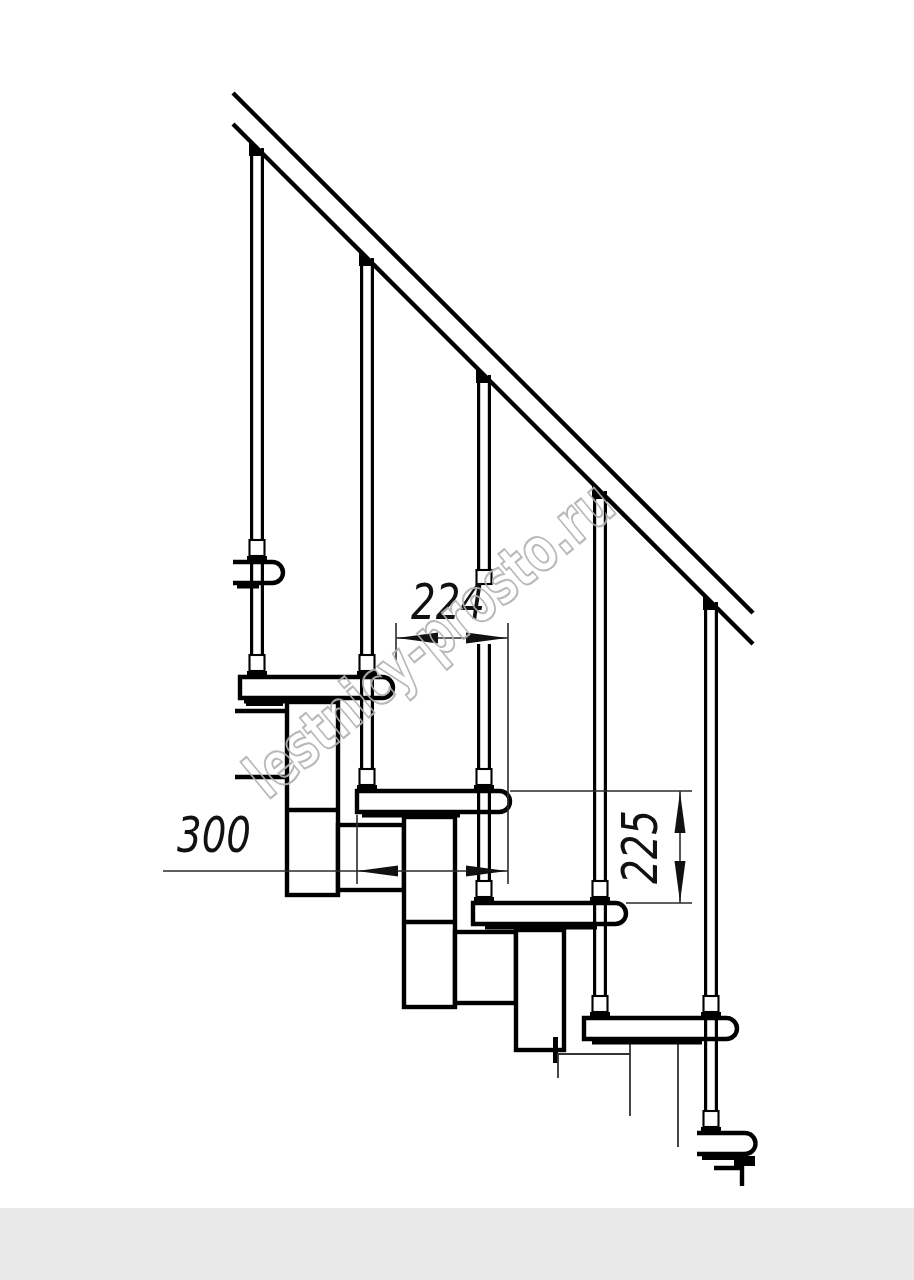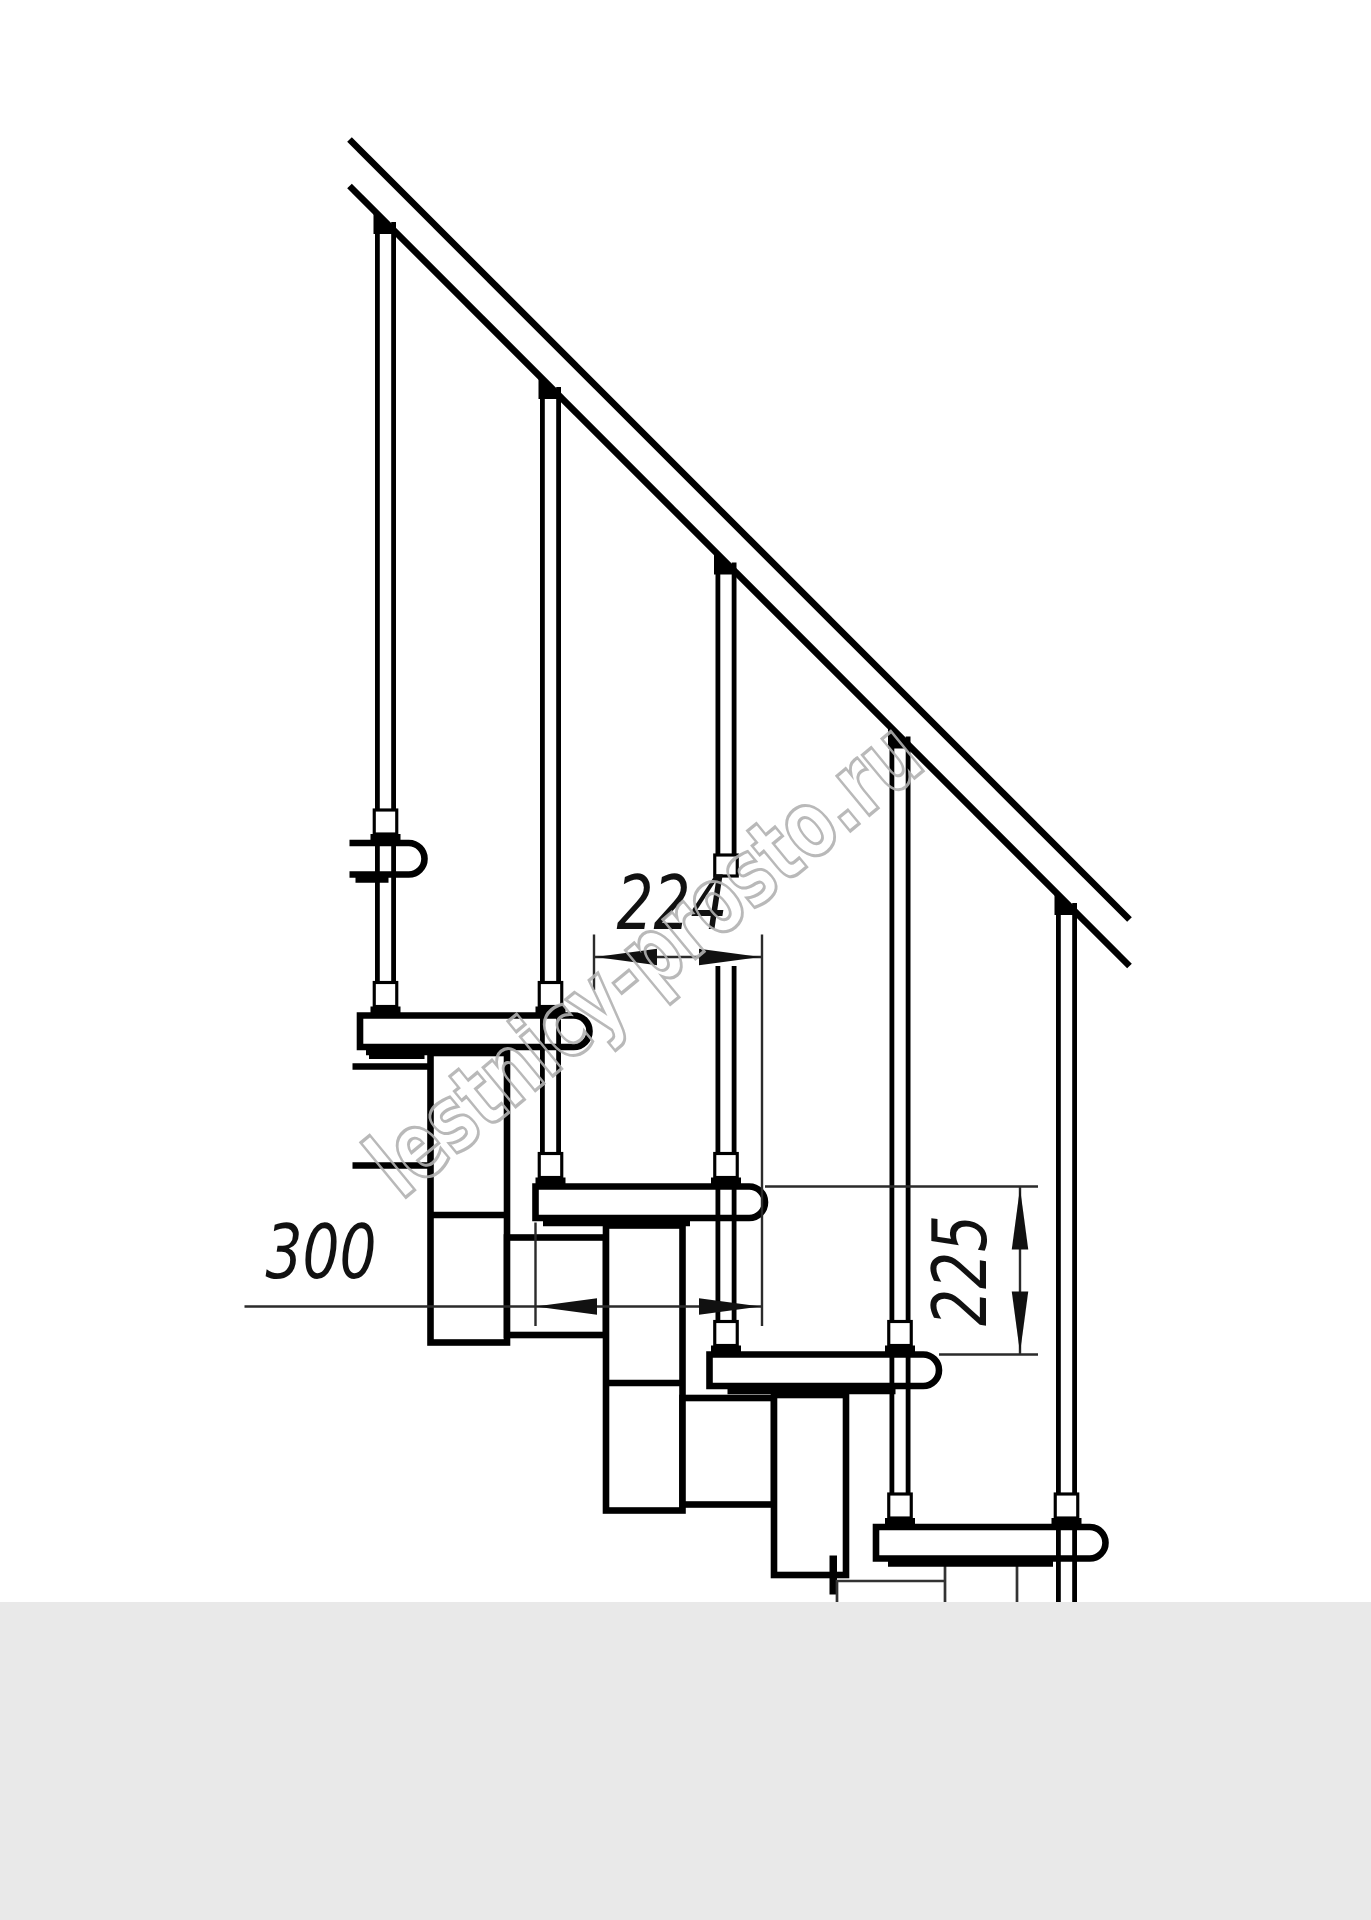--- a/index.html
+++ b/index.html
@@ -4,21 +4,21 @@
 <style>
   :root{
     --bg:#ffffff;
     --line:#000000;
     --dim:#2b2b2b;
     --dimtext:#111111;
     --wm:#b2b2b2;
   }
   html,body{margin:0;padding:0;background:#e9e9e9;}
   .canvas{
-    width:914px;height:1068px;
+    width:914px;height:1208px;
     background:var(--bg);
     position:relative;
     margin:0 auto;
     overflow:hidden;
     font-family:"DejaVu Sans", sans-serif;
   }
   svg{position:absolute;left:0;top:0;}
   .thick{stroke:var(--line);stroke-width:4.4;fill:none;}
   .thick5{stroke:var(--line);stroke-width:5;fill:none;}
   .boxfill{stroke:var(--line);stroke-width:4.4;fill:#ffffff;}

